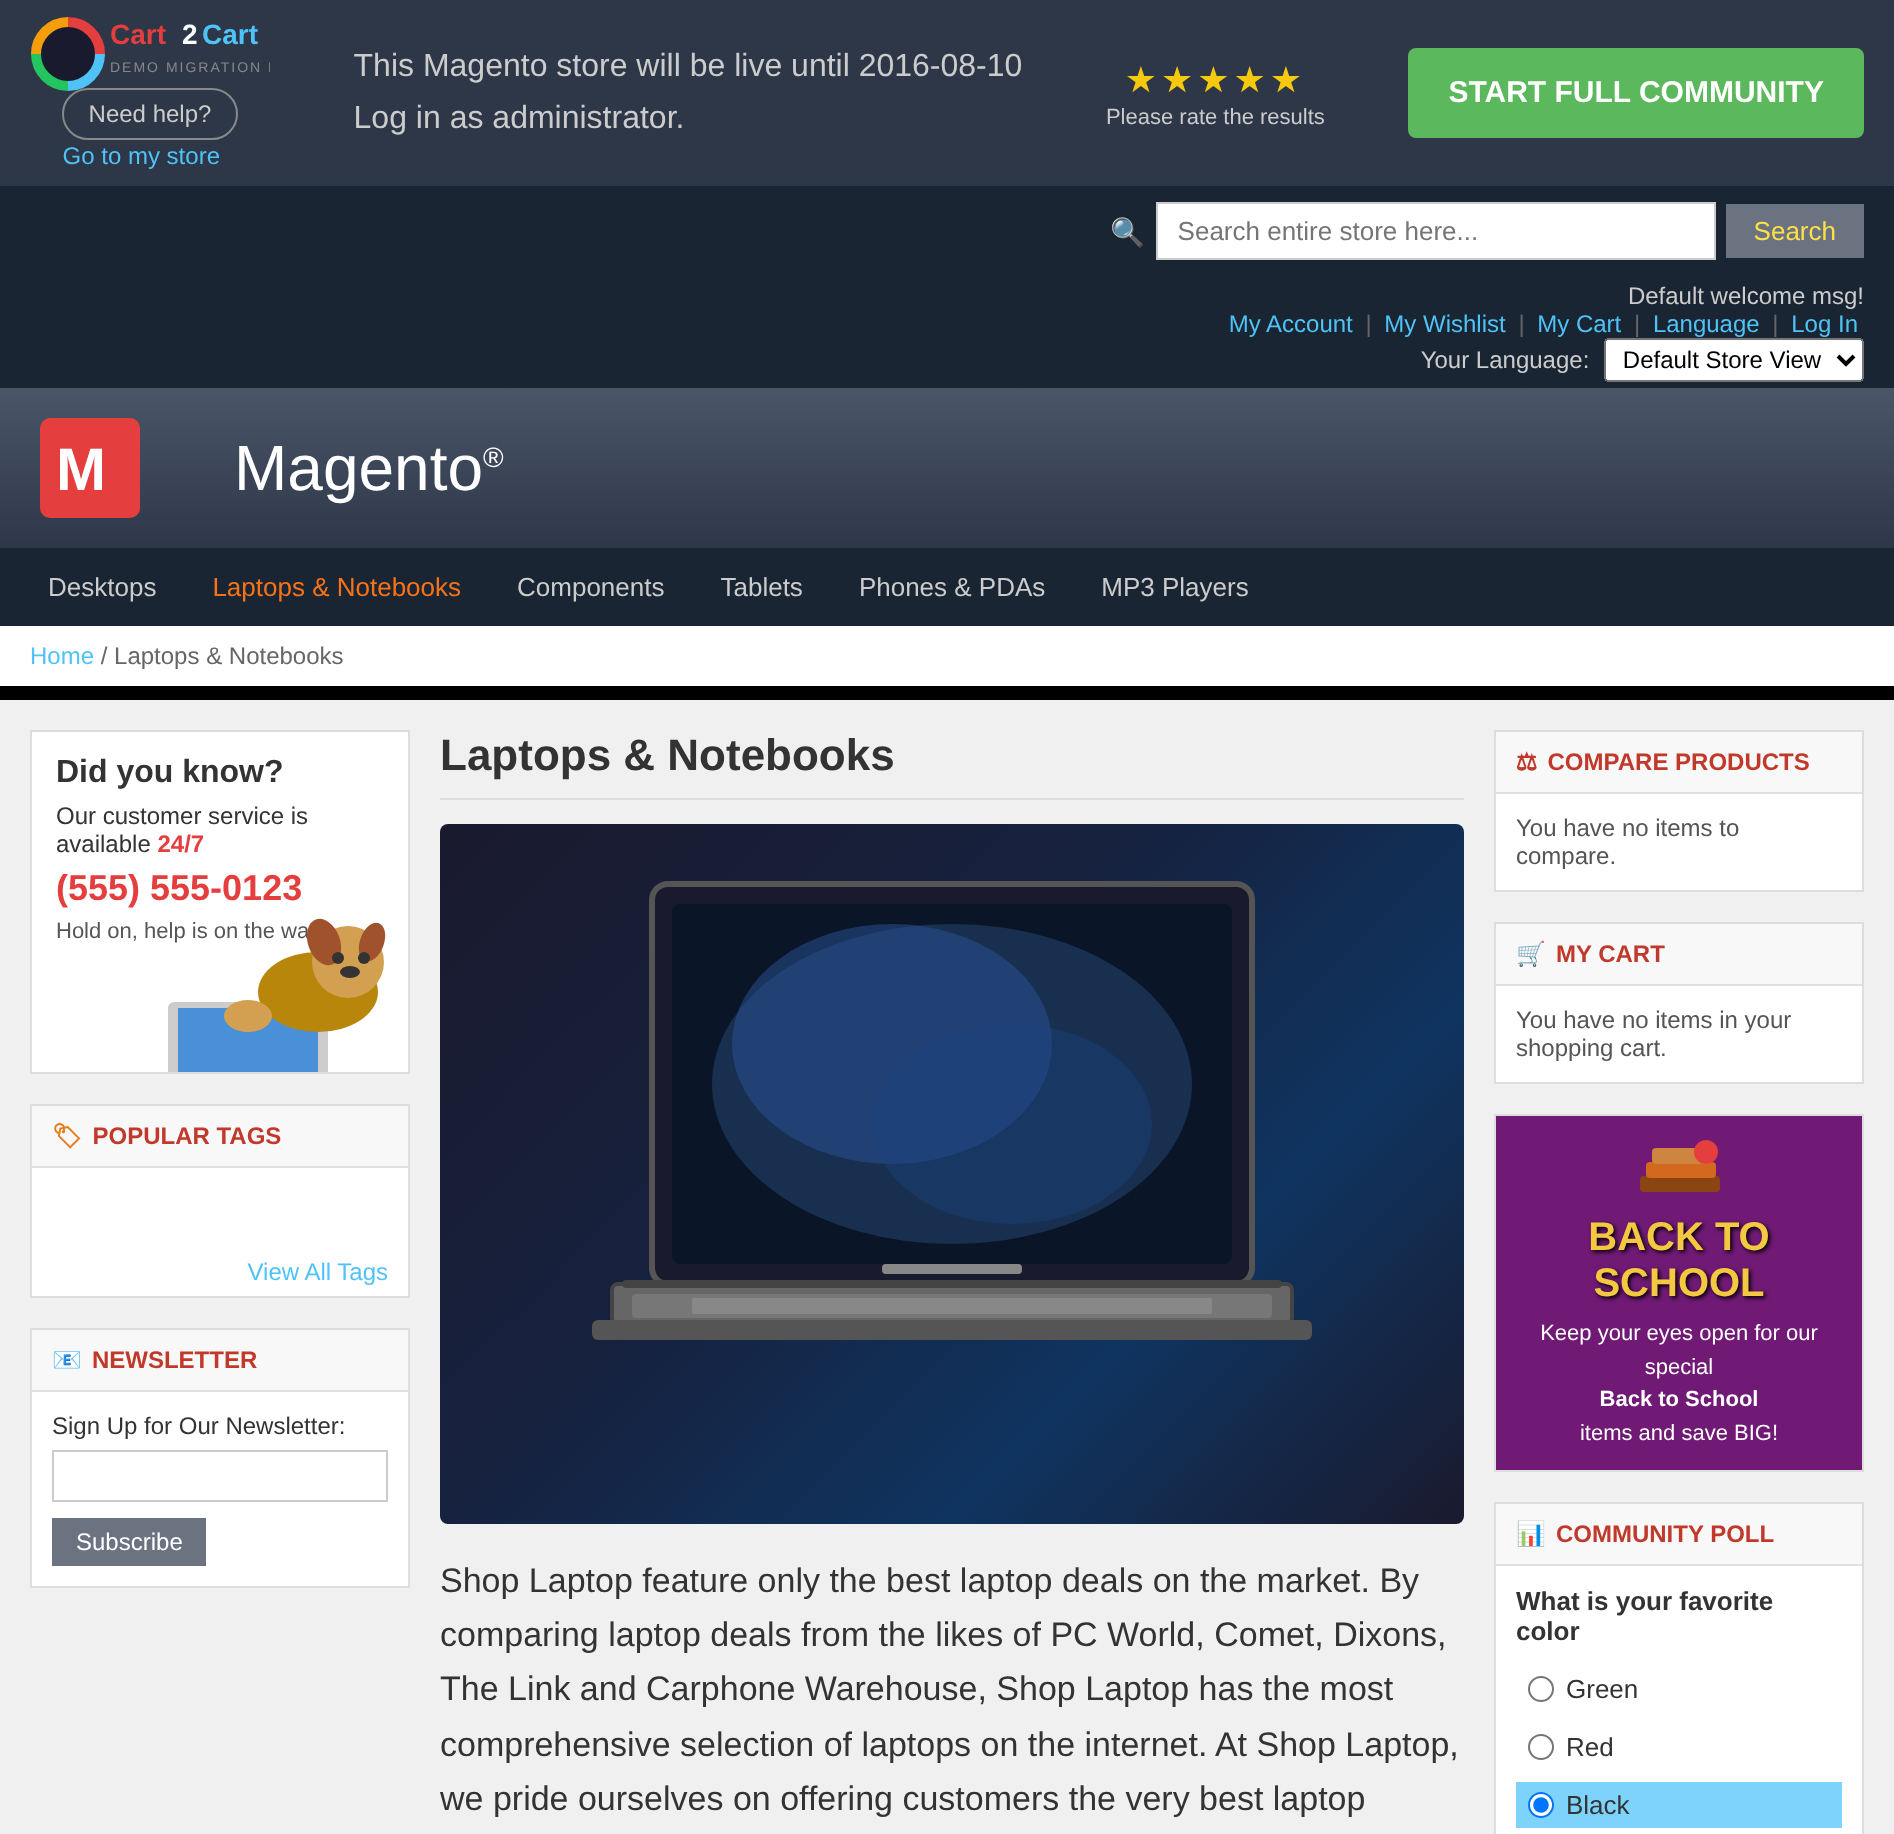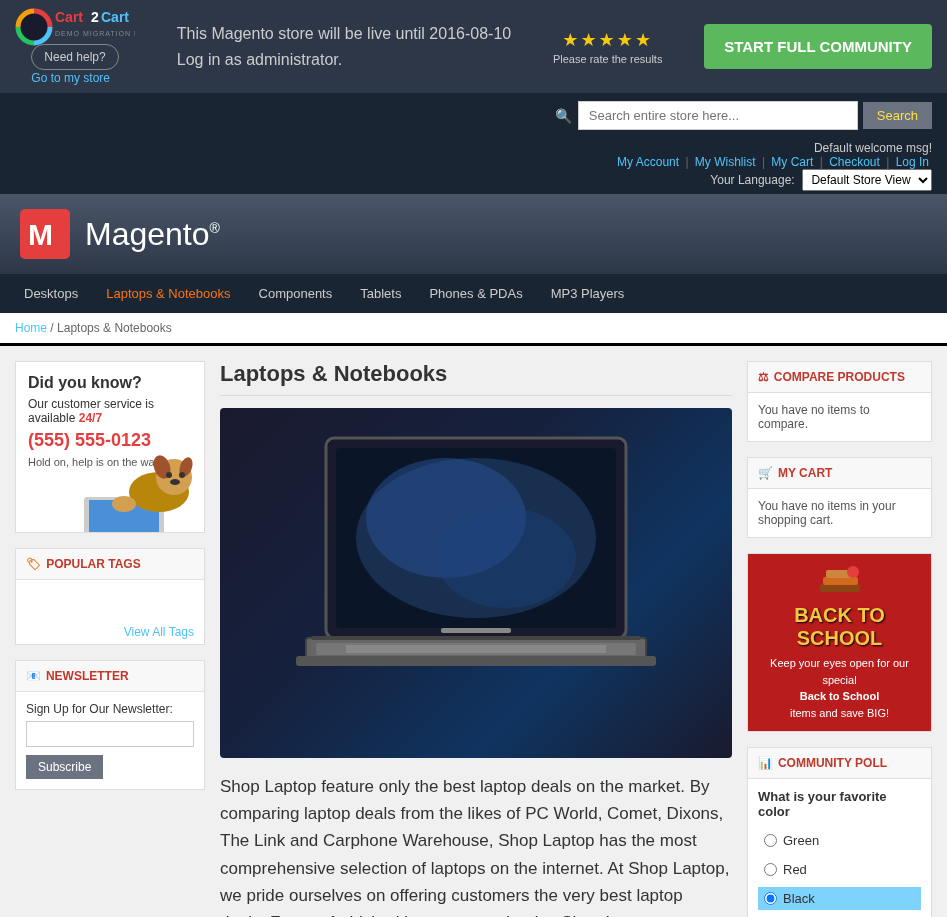--- a/index.html
+++ b/index.html
@@ -71,21 +71,21 @@
     .account-links span { color: #666; }
 
     
     .magento-header {
       background: linear-gradient(to bottom, #4a5568 0%, #2d3748 100%);
       padding: 15px 20px;
       display: flex;
       align-items: center;
       gap: 15px;
     }
-    .magento-title { color: white; font-size: 32px; font-weight: 300; }
+    .magento-title { color: white; font-size: 32px; font-weight: 300; margin-left: 32px; }
     .magento-reg { font-size: 14px; vertical-align: super; }
 
     
     .main-nav {
       background: #1a2533;
       display: flex;
       padding: 0 10px;
     }
     .nav-item {
       color: #ccc;
@@ -97,21 +97,21 @@
     }
     .nav-item:hover, .nav-item.active { color: #f97316; }
     .nav-item.active { color: #f97316; }
 
     
     .breadcrumb {
       padding: 8px 15px;
       background: white;
       font-size: 12px;
       color: #666;
-      border-bottom: 3px solid #000000;
+      border-bottom: 7px solid #000000;
     }
     .breadcrumb a { color: #4fc3f7; text-decoration: none; }
 
     
     .main-content {
       display: flex;
       gap: 15px;
       padding: 15px;
       background: #f0f0f0;
     }
@@ -224,21 +224,21 @@
       gap: 5px;
     }
     .sidebar-box-body { padding: 10px; font-size: 12px; color: #555; }
 
     .community-poll-question { font-size: 13px; font-weight: bold; color: #333; margin-bottom: 10px; }
     .poll-option { display: flex; align-items: center; gap: 6px; margin-bottom: 6px; font-size: 13px; color: #333; padding: 4px 6px; }
     .poll-option.selected { background: #7dd3fc; }
     .poll-option input[type="radio"] { margin: 0; }
 
     .back-to-school-box {
-      background: #b91c1c;
+      background: #701a75;
       padding: 10px;
       text-align: center;
       min-height: 110px;
       display: flex;
       flex-direction: column;
       justify-content: center;
       align-items: center;
       position: relative;
       overflow: hidden;
     }
@@ -295,21 +295,21 @@
 
 <div style="background:#1a2533;padding:3px 15px 3px;text-align:right;">
   <div class="welcome-msg">Default welcome msg!</div>
   <div class="account-links">
     <a href="#">My Account</a>
     <span> | </span>
     <a href="#">My Wishlist</a>
     <span> | </span>
     <a href="#">My Cart</a>
     <span> | </span>
-    <a href="#">Checkout</a>
+    <a href="#">Language</a>
     <span> | </span>
     <a href="#">Log In</a>
   </div>
   <div style="color:#ccc;font-size:12px;">
     <span>Your Language:</span>
     <select style="font-size:12px;padding:2px 4px;margin-left:4px;text-align:center;">
       <option>Default Store View</option>
     </select>
   </div>
 </div>

